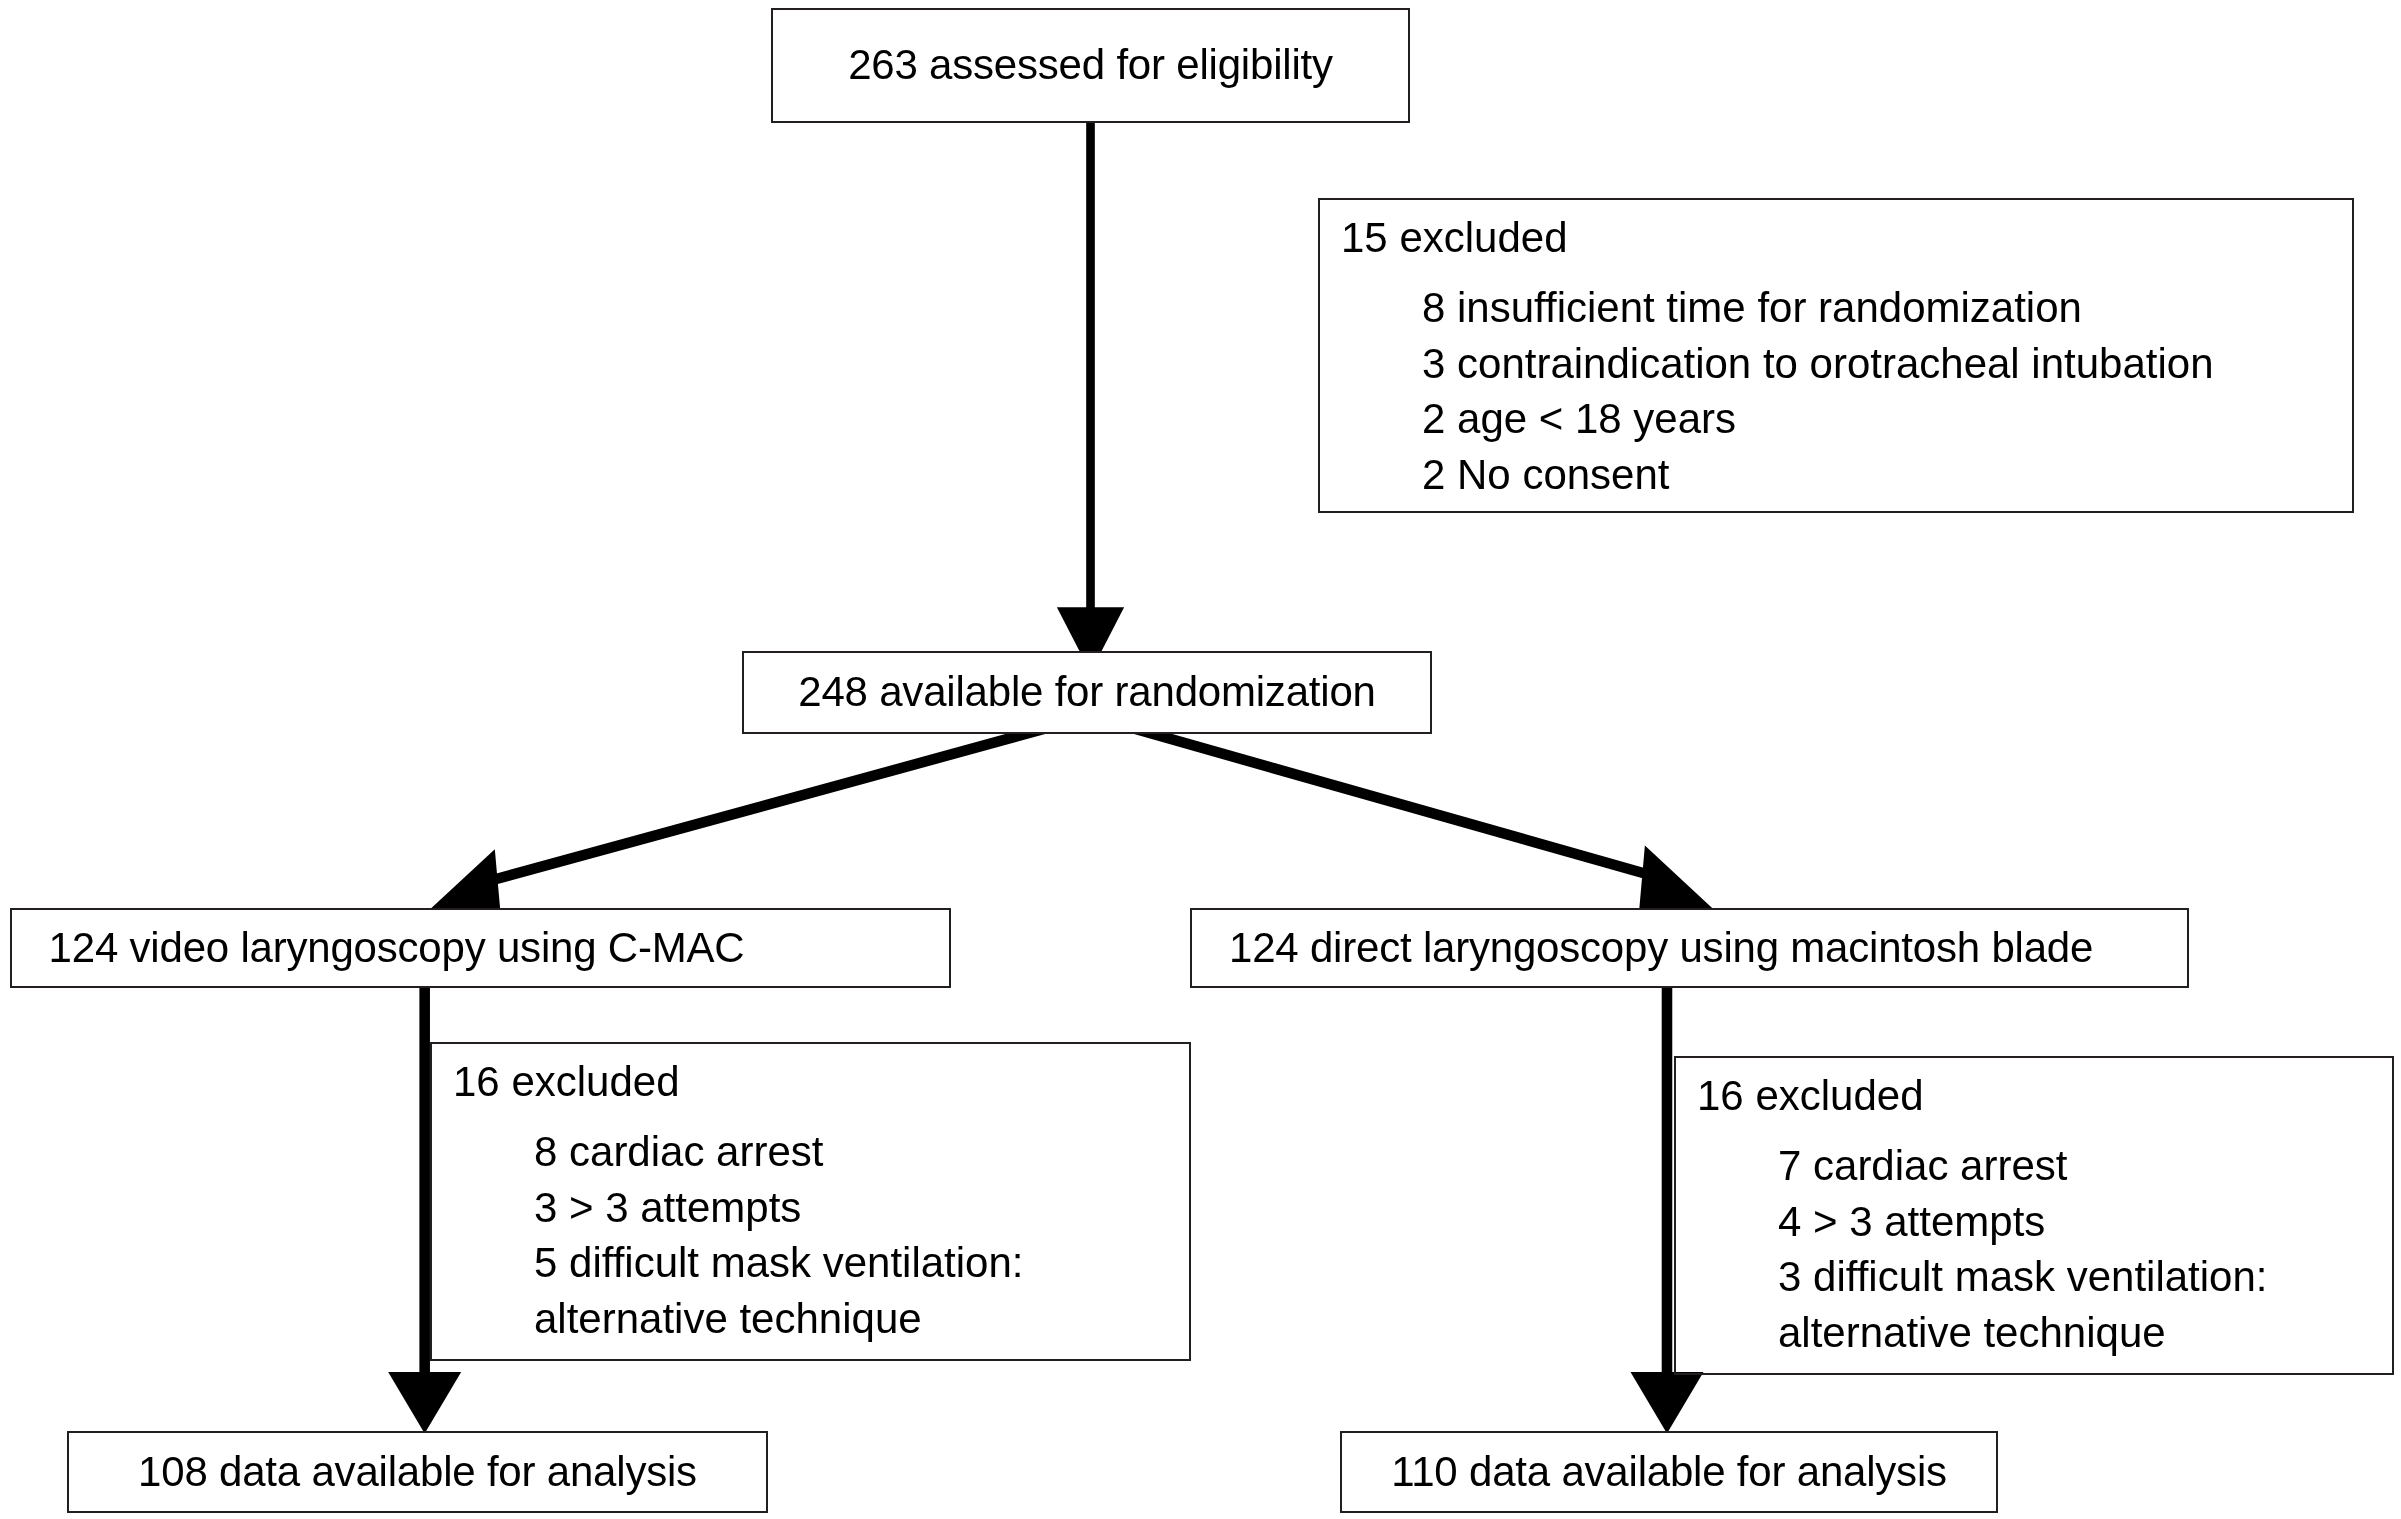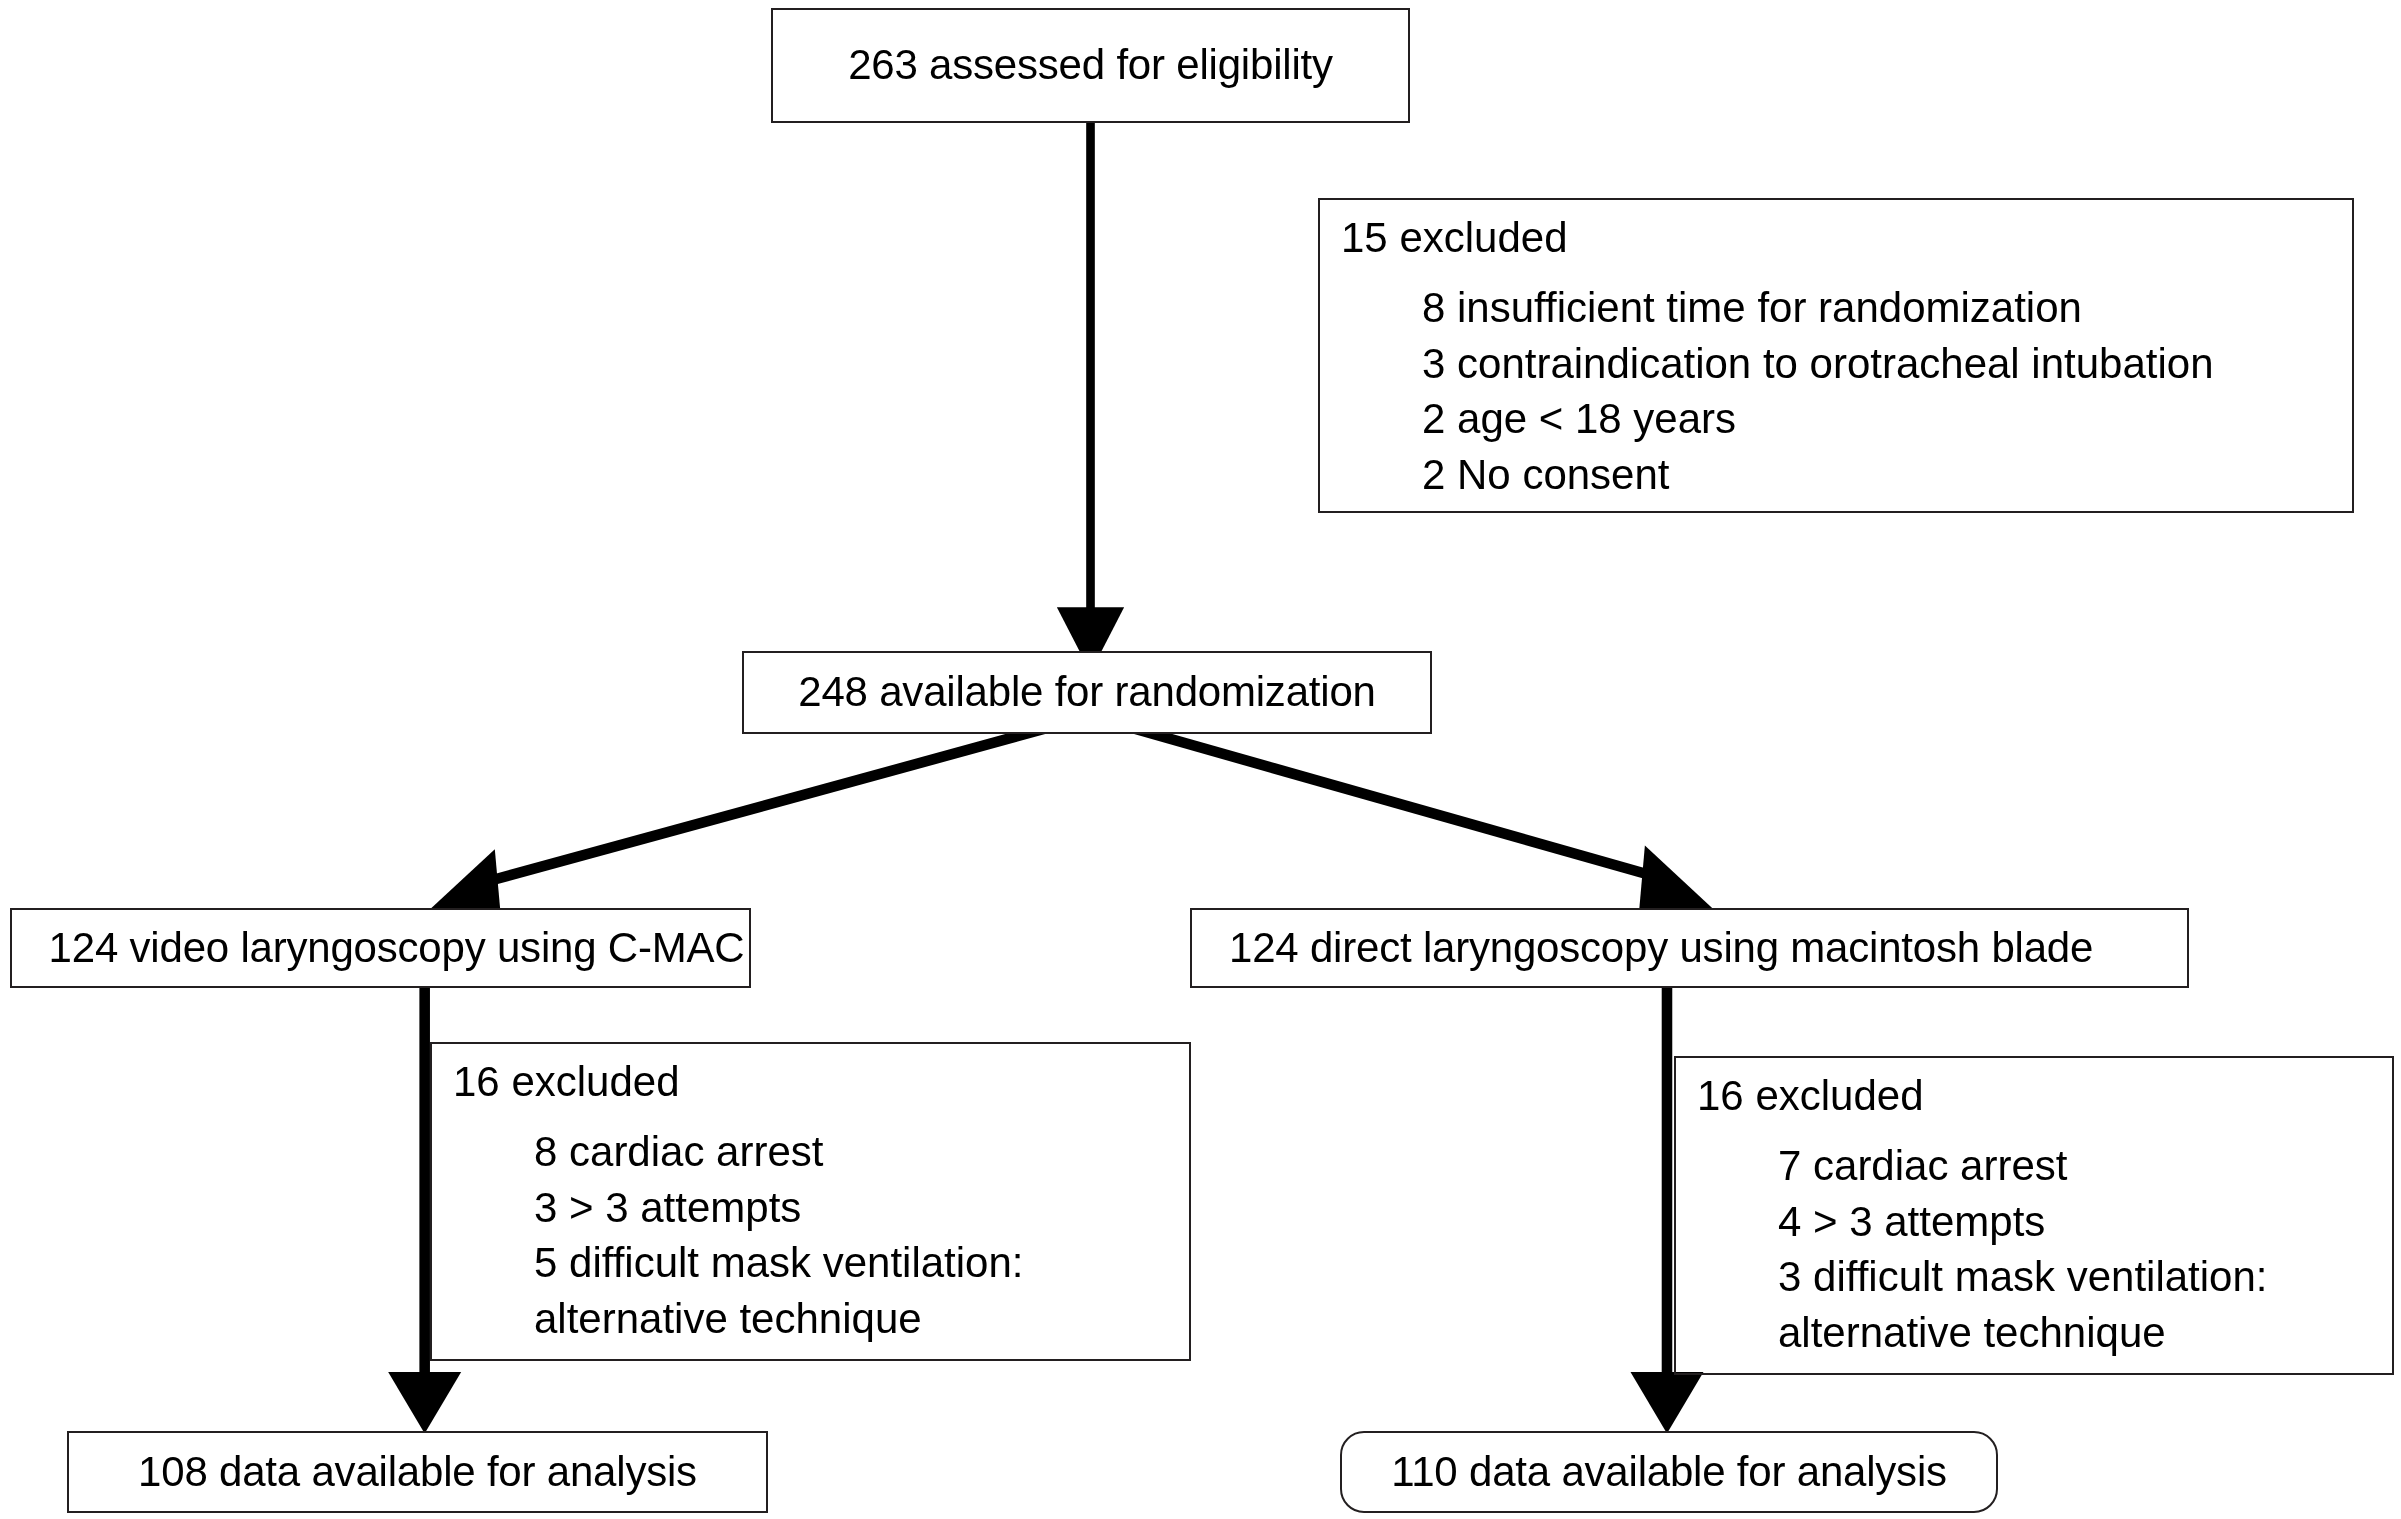--- a/index.html
+++ b/index.html
@@ -120,21 +120,21 @@
       <li>3 contraindication to orotracheal intubation</li>
       <li>2 age &lt; 18 years</li>
       <li>2 No consent</li>
     </ul>
   </div>
 
   <div class="node-box center" style="left:742px; top:631px; width:690px; height:83px;margin-top:20px;">
     <span class="node-label">248 available for randomization</span>
   </div>
 
-  <div class="node-box" style="left:9.6px; top:908px; width:741px; height:80px; padding-left:37px;">
+  <div class="node-box" style="left:9.6px; top:908px; width:941px; height:80px; padding-left:37px;">
     <span class="node-label">124 video laryngoscopy using C-MAC</span>
   </div>
 
   <div class="node-box" style="left:1190px; top:908px; width:999px; height:80px; padding-left:37px;">
     <span class="node-label">124 direct laryngoscopy using macintosh blade</span>
   </div>
 
   <div class="excl-box" style="left:430px; top:1036px; width:761px; height:319px;">
     <div class="excl-title">16 excluded</div>
     <ul class="excl-list">
@@ -152,18 +152,18 @@
       <li>4 &gt; 3 attempts</li>
       <li>3 difficult mask ventilation:</li>
       <li class="cont">alternative technique</li>
     </ul>
   </div>
 
   <div class="node-box center" style="left:67px; top:1431px; width:701px; height:82px;">
     <span class="node-label">108 data available for analysis</span>
   </div>
 
-  <div class="node-box center" style="left:1340px; top:1431px; width:658px; height:82px;border-radius:24px;">
+  <div class="node-box center" style="left:1340px; top:1431px; width:658px; height:82px;">
     <span class="node-label">110 data available for analysis</span>
   </div>
 
 </div>
 
 
 </body></html>

